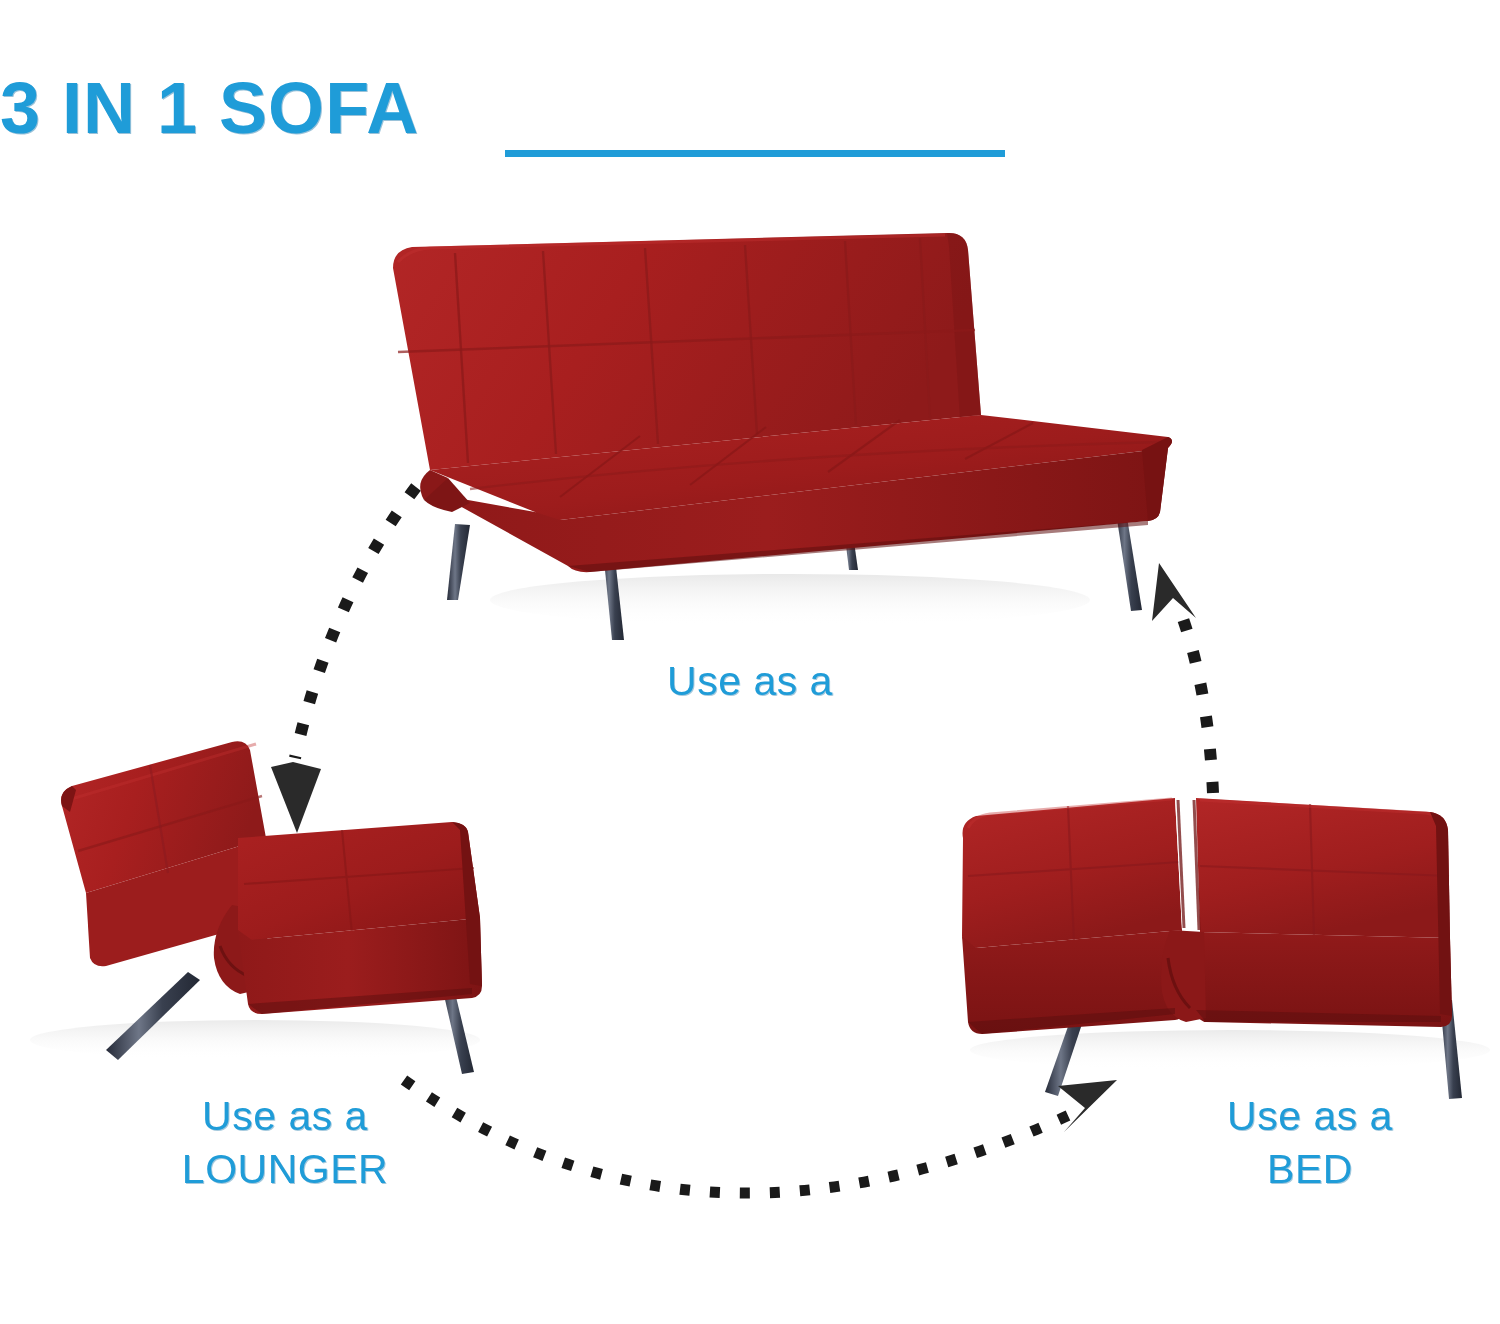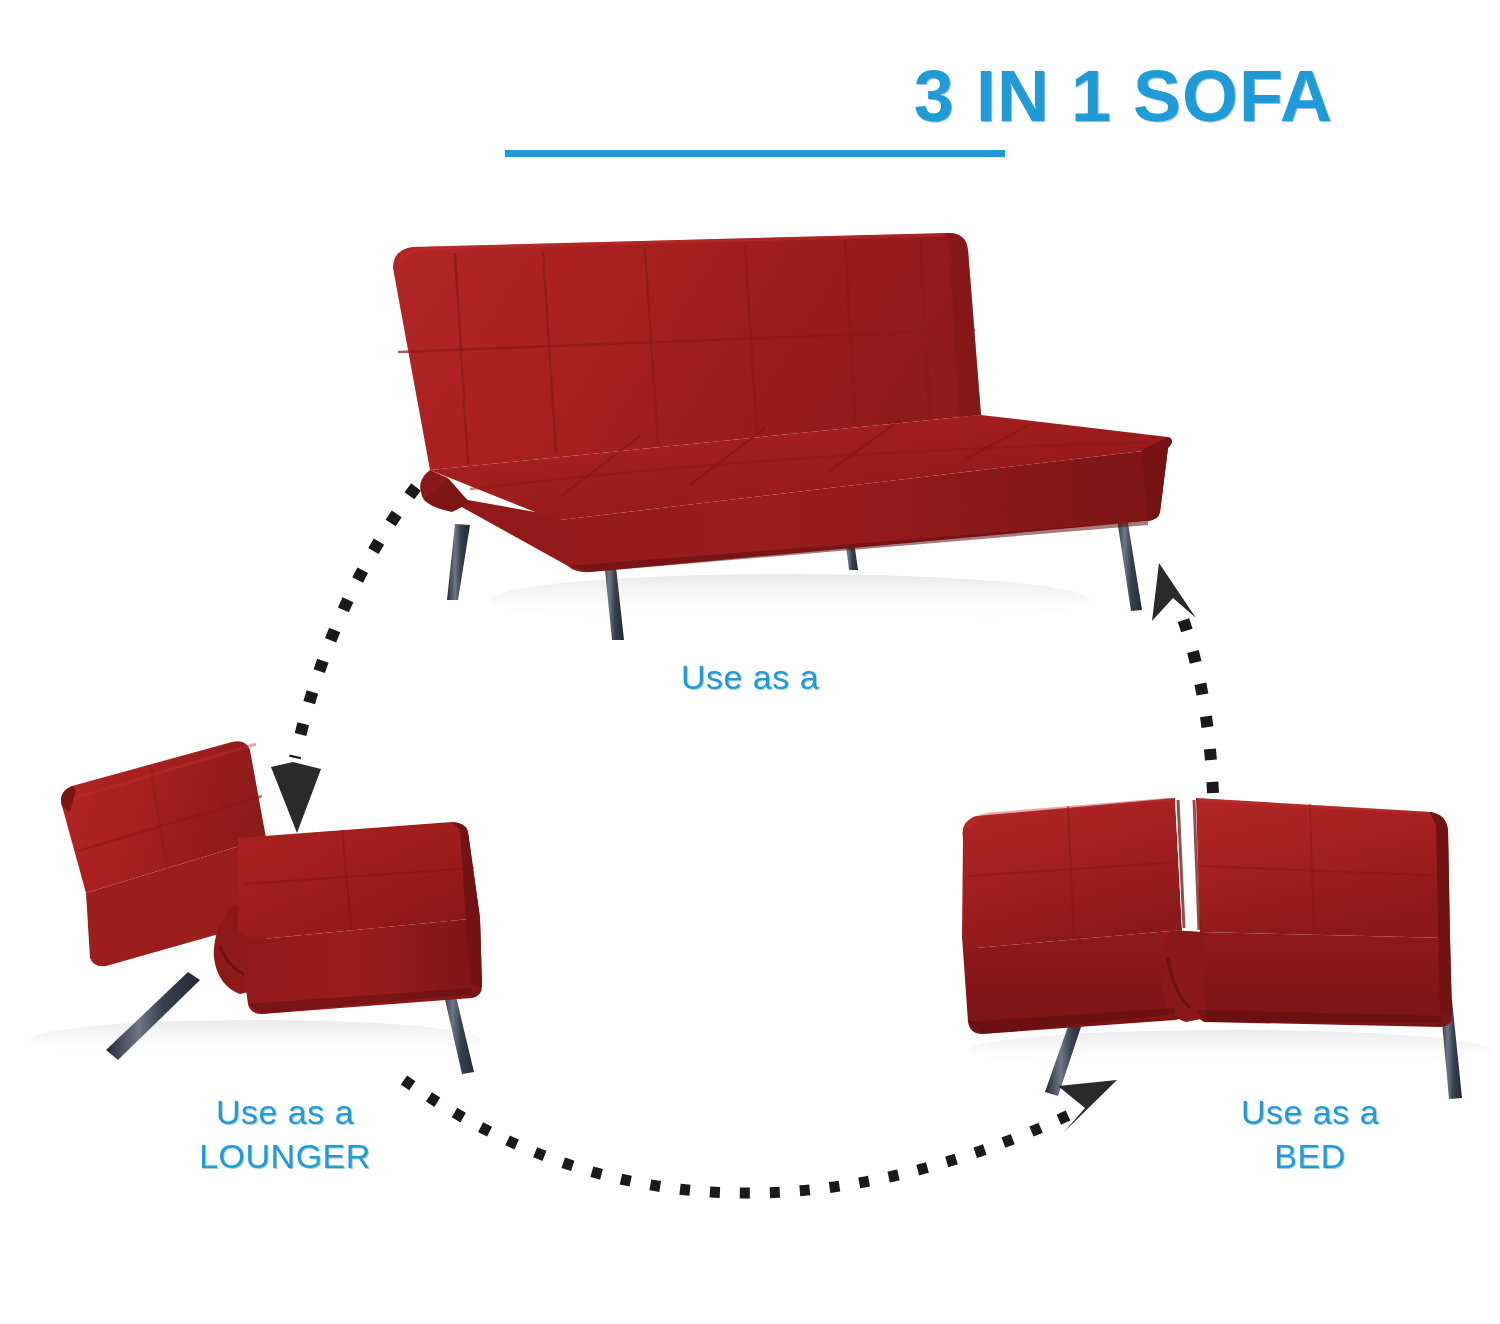--- a/index.html
+++ b/index.html
@@ -14,23 +14,23 @@
     position: relative;
     width: 1500px;
     height: 1324px;
     background: #ffffff;
     overflow: hidden;
   }
   
   #title-block {
     position: absolute;
     left: 0;
-    top: 60px;
+    top: 72px;
     width: 1333px;
-    text-align: right;
+    text-align: left;
   }
   #title-text {
     display: inline-block;
     font-family: "Liberation Sans", sans-serif;
     font-size: 72px;
     font-weight: bold;
     letter-spacing: 1px;
     color: #1f9cd8;
     line-height: 1;
     text-shadow: 1px 1px 0 rgba(30,120,170,.45);
@@ -42,21 +42,21 @@
     width: 500px;
     height: 7px;
     background: #1f9cd8;
   }
   
   .caption {
     position: absolute;
     text-align: center;
     color: #1f9cd8;
     font-family: "Liberation Sans", sans-serif;
-    font-size: 34px;
+    font-size: 41px;
     line-height: 1.30;
     letter-spacing: .5px;
     text-shadow: 1px 1px 0 rgba(30,120,170,.40);
     white-space: nowrap;
   }
   #caption-sofa    { left: 560px; top: 655px; width: 380px; }
   #caption-lounger { left: 75px;  top: 1090px; width: 420px; }
   #caption-bed     { left: 1110px; top: 1090px; width: 400px; }
   .caption .l2 { display: block; }
 

